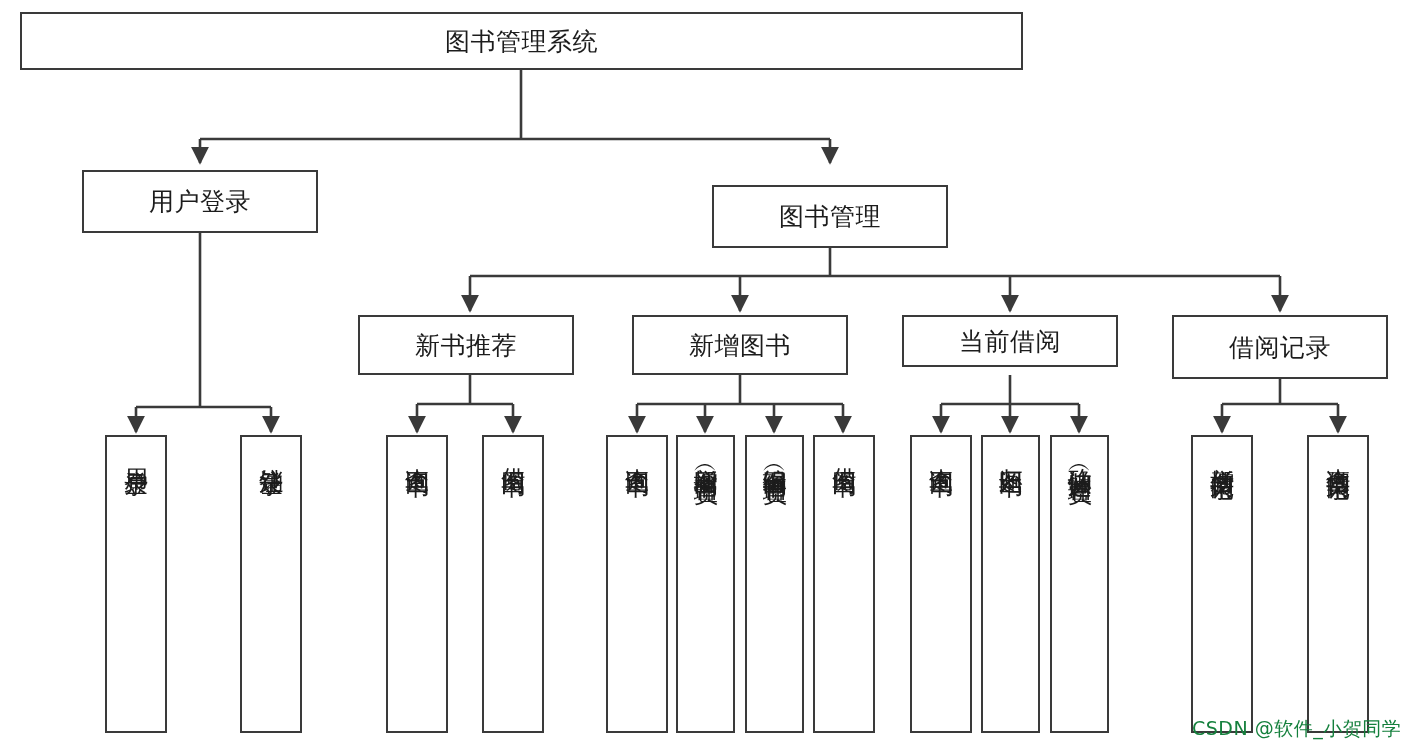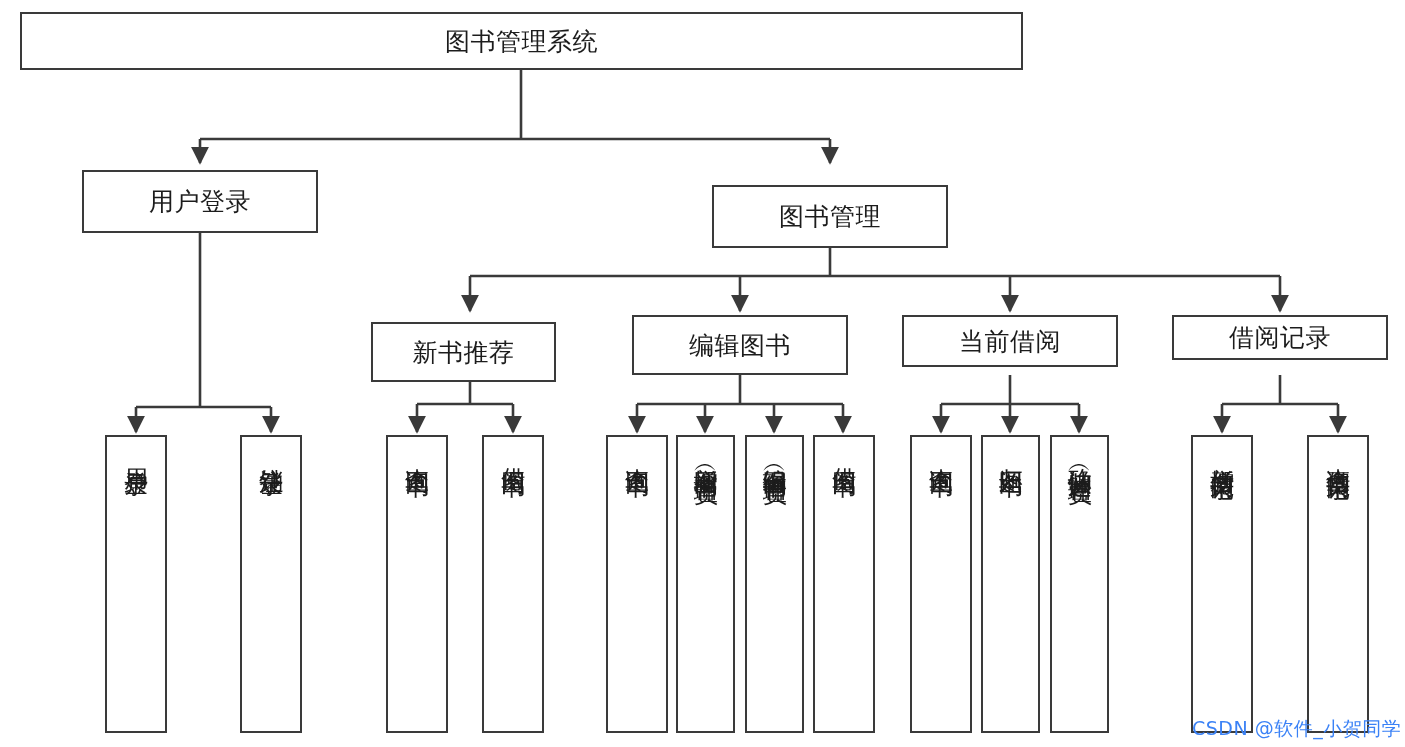--- a/index.html
+++ b/index.html
@@ -57,21 +57,21 @@
     writing-mode: vertical-rl;
     text-orientation: upright;
     font-size: 24px;
     line-height: 1.18;
     letter-spacing: 2px;
     white-space: nowrap;
   }
   .watermark {
     position: absolute;
     font-size: 19px;
-    color: #3b82f6;
+    color: #15803d;
     white-space: nowrap;
     font-family: "DejaVu Sans", "Liberation Sans", sans-serif;
     letter-spacing: 0.5px;
   }
 </style>
 </head>
 <body>
 
 <div id="canvas">
 
@@ -129,30 +129,30 @@
     <span class="label">图书管理系统</span>
   </div>
 
   <div class="node horiz" style="left:82px; top:170px; width:236px; height:63px;">
     <span class="label">用户登录</span>
   </div>
   <div class="node horiz" style="left:712px; top:170px; width:236px; height:63px;margin-top:15px;">
     <span class="label">图书管理</span>
   </div>
 
-  <div class="node horiz" style="left:371px; top:315px; width:185px; height:60px;margin-top:7px;">
+  <div class="node horiz" style="left:358px; top:315px; width:216px; height:60px;">
     <span class="label">新书推荐</span>
   </div>
   <div class="node horiz" style="left:632px; top:315px; width:216px; height:60px;">
-    <span class="label">编辑图书</span>
+    <span class="label">新增图书</span>
   </div>
   <div class="node horiz" style="left:902px; top:315px; width:216px; height:52px;">
     <span class="label">当前借阅</span>
   </div>
-  <div class="node horiz" style="left:1172px; top:315px; width:216px; height:45px;">
+  <div class="node horiz" style="left:1172px; top:315px; width:216px; height:64px;">
     <span class="label">借阅记录</span>
   </div>
 
   <div class="node vert" style="left:105px; top:435px; width:62px; height:298px;">
     <span class="label">用户登录</span>
   </div>
   <div class="node vert" style="left:240px; top:435px; width:62px; height:298px;">
     <span class="label">注销登录</span>
   </div>
 

